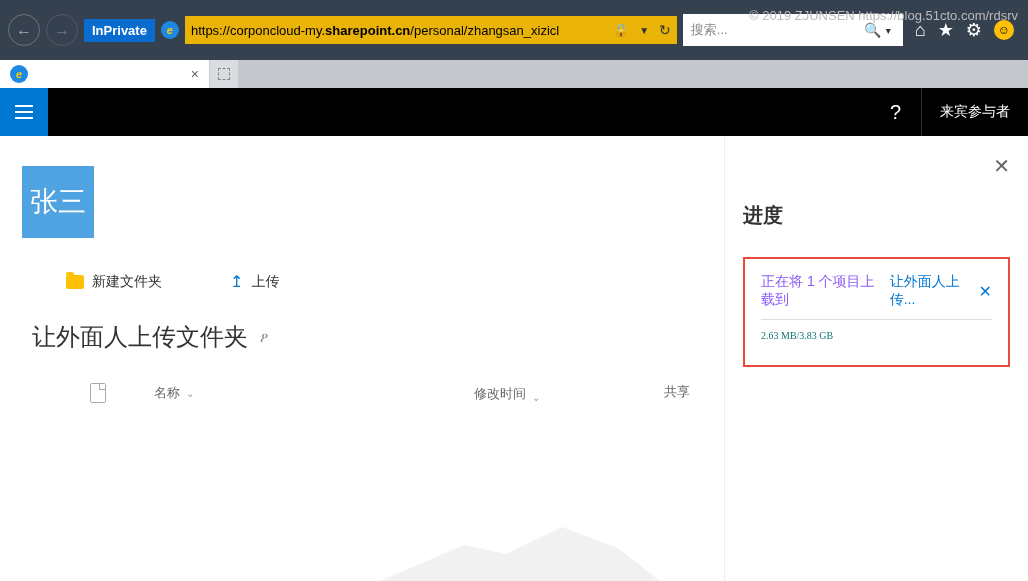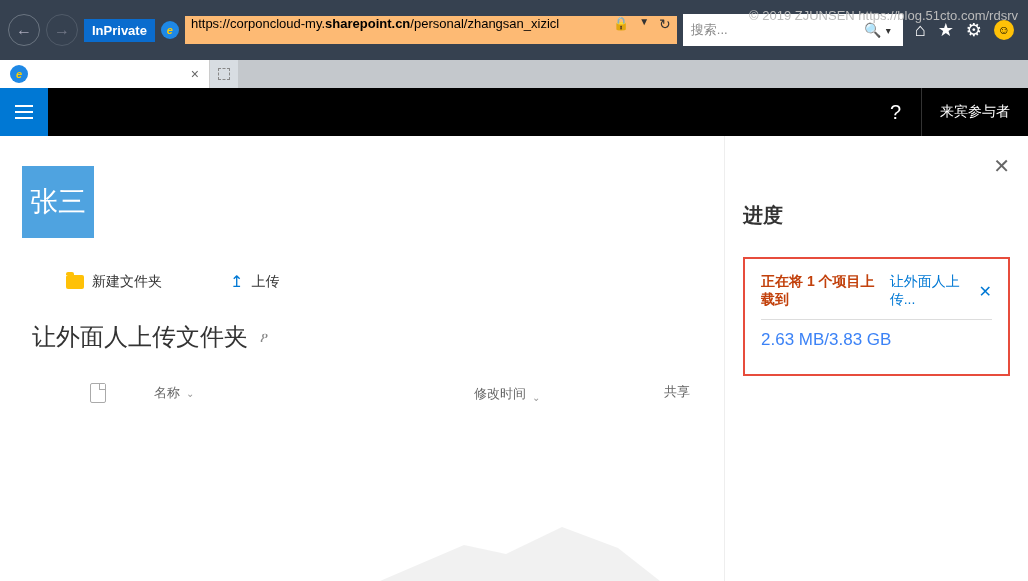--- a/index.html
+++ b/index.html
@@ -6,21 +6,21 @@
     body { width: 1028px; height: 581px; background: #2a3440; overflow: hidden; position: relative; }
     
     .watermark { position: absolute; top: 8px; right: 10px; color: #bbb; font-size: 13px; z-index: 100; }
     
     
     .browser-bar { height: 60px; background: #364150; display: flex; align-items: center; padding: 0 8px; gap: 6px; }
     .nav-btn { width: 32px; height: 32px; border-radius: 50%; background: transparent; border: 1px solid #6a7480; display: flex; align-items: center; justify-content: center; color: #aab; font-size: 16px; cursor: pointer; }
     .nav-btn.fwd { opacity: 0.5; }
     .inprivate { background: #0a6cce; color: #fff; padding: 4px 8px; font-size: 13px; font-weight: 600; }
     .ie-icon { width: 18px; height: 18px; background: #1e88e5; border-radius: 50%; display: inline-flex; align-items: center; justify-content: center; color: #ffcc00; font-size: 11px; font-weight: bold; font-style: italic; }
-    .addr-bar { flex: 1; background: #fdba74; height: 28px; display: flex; align-items: flex-start; padding: 0 6px; gap: 6px; font-size: 13px; }
+    .addr-bar { flex: 1; background: #eab308; height: 28px; display: flex; align-items: center; padding: 0 6px; gap: 6px; font-size: 13px; }
     .addr-text { flex: 1; white-space: nowrap; overflow: hidden; }
     .addr-text .bold { font-weight: 700; }
     .lock { color: #555; }
     .dropdown-arrow { color: #333; font-size: 10px; padding: 0 4px; }
     .refresh { color: #333; font-size: 14px; }
     .search-bar { width: 220px; background: #fff; height: 32px; display: flex; align-items: center; padding: 0 8px; font-size: 13px; color: #888; }
     .search-bar span:first-child { flex: 1; }
     .search-mag { color: #555; font-size: 14px; }
     .chrome-icons { display: flex; gap: 12px; color: #fff; font-size: 18px; align-items: center; padding: 0 6px; }
     .smiley { width: 20px; height: 20px; background: #ffc107; border-radius: 50%; display: flex; align-items: center; justify-content: center; font-size: 12px; color: #000; }
@@ -65,25 +65,25 @@
     .sort-caret { font-size: 10px; color: #999; }
     .doc-icon { width: 16px; height: 20px; border: 1px solid #aaa; border-radius: 2px; position: relative; }
     .doc-icon::after { content: ''; position: absolute; top: 0; right: 0; width: 5px; height: 5px; background: #fff; border-left: 1px solid #aaa; border-bottom: 1px solid #aaa; }
     
     
     .progress-panel { width: 360px; border-left: 1px solid #eee; padding: 20px 18px; position: relative; }
     .panel-close { position: absolute; top: 18px; right: 18px; font-size: 20px; color: #666; cursor: pointer; }
     .panel-title { font-size: 20px; font-weight: 600; color: #333; margin-top: 46px; margin-bottom: 28px; }
     .progress-box { border: 2px solid #e74c3c; padding: 14px 16px 24px 16px; }
     .progress-row { display: flex; align-items: center; gap: 6px; font-size: 14px; }
-    .progress-text { color: #c2410c; font-weight: bold; }
+    .progress-text { color: #8b5cf6; }
     .progress-link { color: #0078d4; }
     .progress-cancel { margin-left: auto; color: #0078d4; font-size: 16px; cursor: pointer; }
     .progress-divider { height: 1px; background: #ddd; margin: 10px 0; }
-    .progress-size { font-size: 17px; color: #3b82f6; }
+    .progress-size { font-size: 10px; color: #0f766e; font-family: Liberation Serif, serif; }
     
     .ghost-bg { position: absolute; bottom: 0; left: 380px; width: 280px; height: 60px; background: #e8e8e8; clip-path: polygon(0 100%, 30% 40%, 45% 55%, 65% 10%, 85% 45%, 100% 100%); opacity: 0.6; }
   </style>
 </head>
 <body>
 
 <div class="watermark">© 2019 ZJUNSEN https://blog.51cto.com/rdsrv</div>
 
 <div class="browser-bar">
   <div class="nav-btn">←</div>

